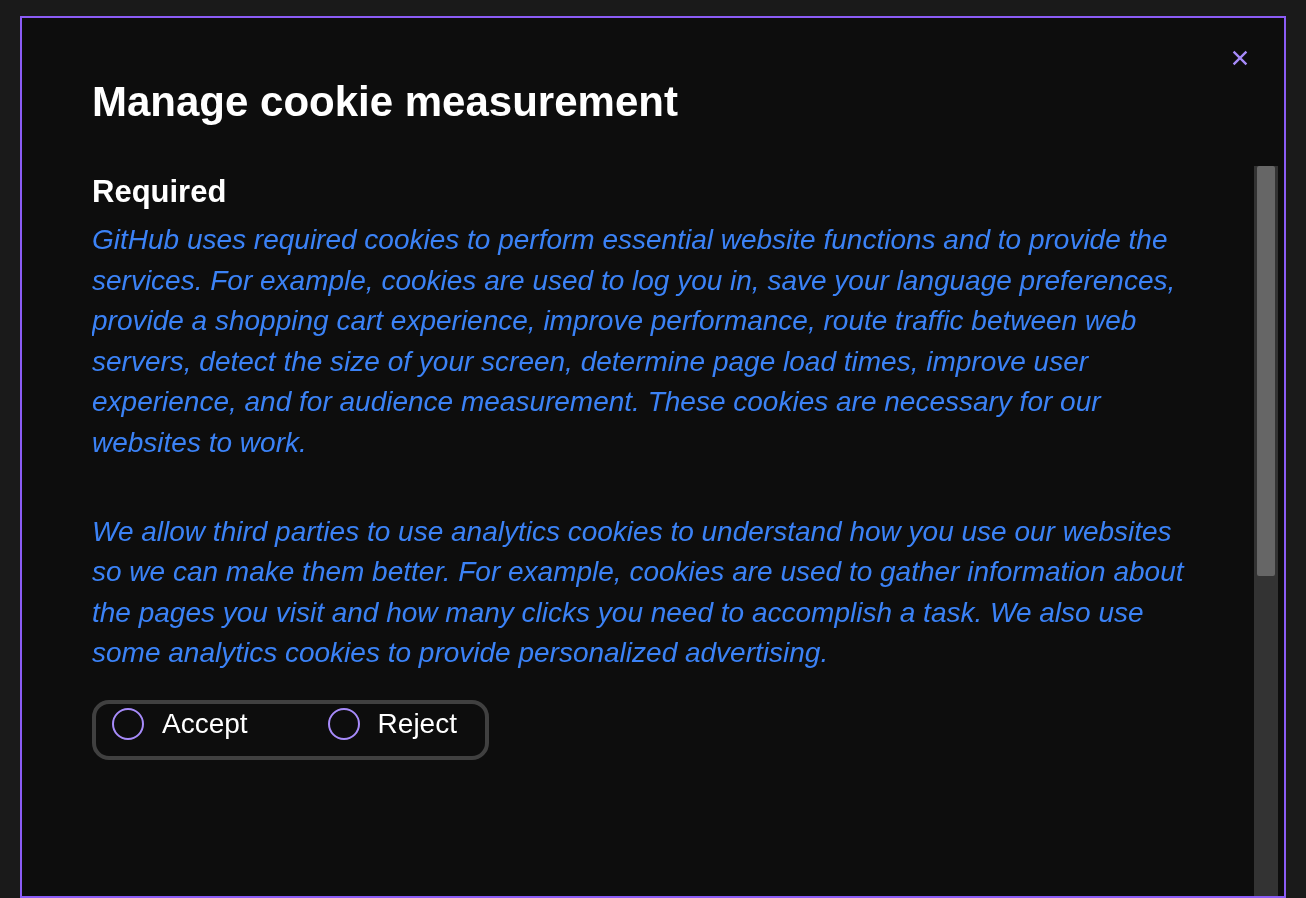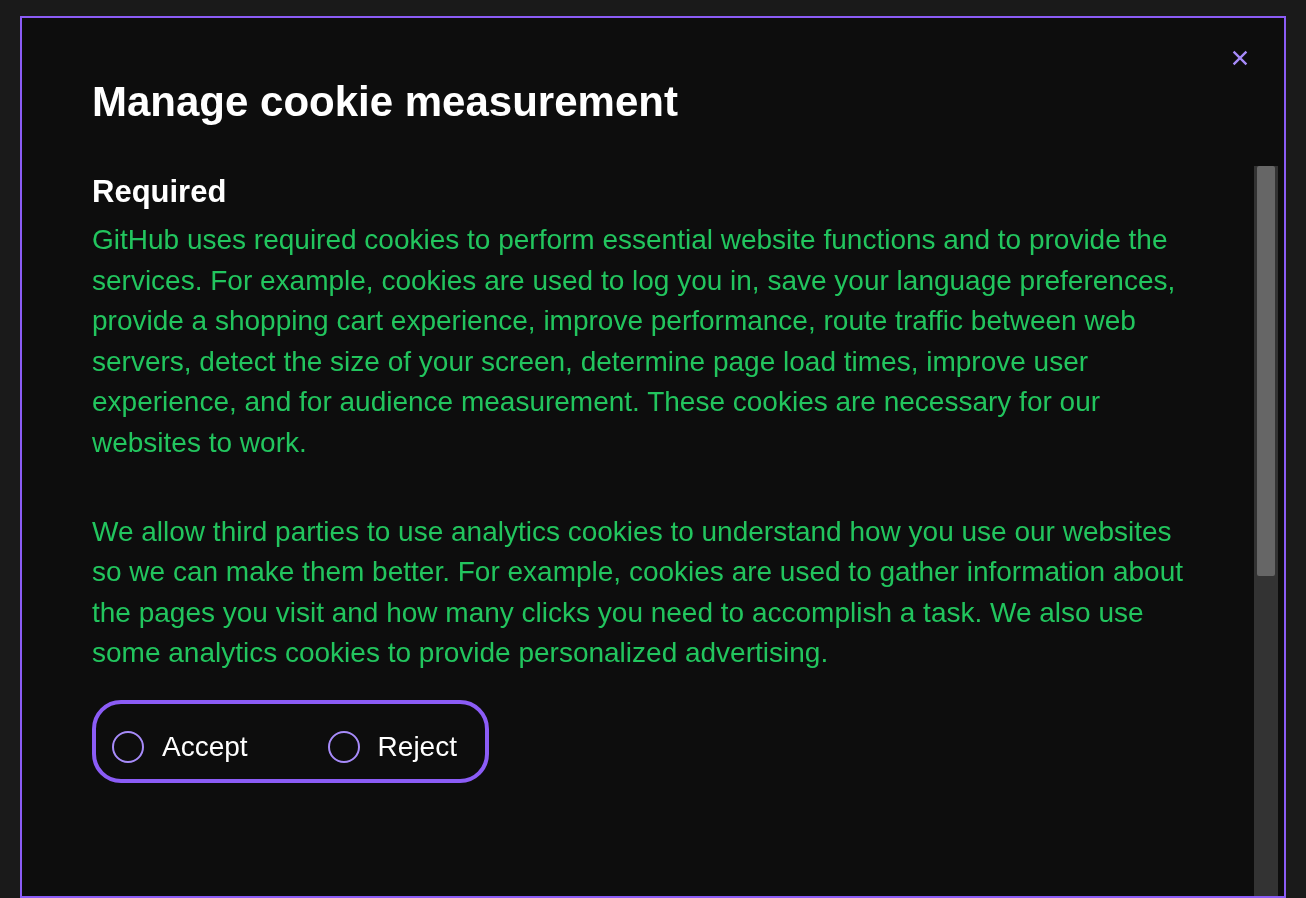--- a/index.html
+++ b/index.html
@@ -64,32 +64,33 @@
     .section {
       margin-bottom: 48px;
     }
     .section-heading {
       color: #ffffff;
       font-size: 31px;
       font-weight: 700;
       margin-bottom: 10px;
     }
     .section-body {
-      color: #22c55e;
+      color: #3b82f6;
       font-size: 28px;
       line-height: 1.45;
       font-weight: 400;
+      font-style: italic;
     }
     .radio-group {
       display: inline-flex;
       gap: 80px;
       margin-top: 26px;
-      padding: 27px 28px 16px 16px;
-      border: 4px solid #8b5cf6;
-      border-radius: 29px;
+      padding: 4px 28px 16px 16px;
+      border: 4px solid #404040;
+      border-radius: 17px;
     }
     .radio-option {
       display: flex;
       align-items: center;
       gap: 18px;
       cursor: pointer;
     }
     .radio-circle {
       width: 32px;
       height: 32px;

